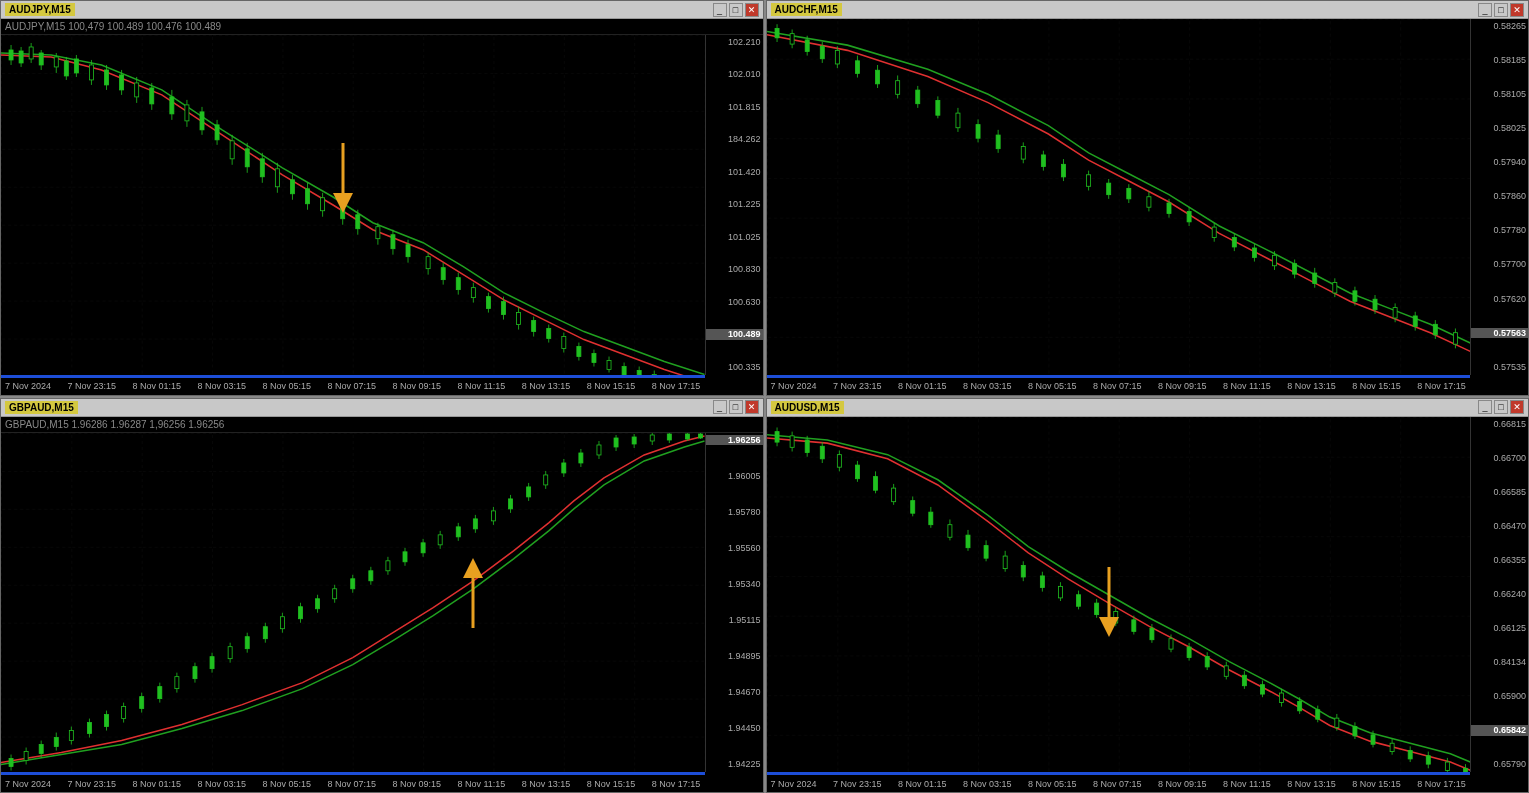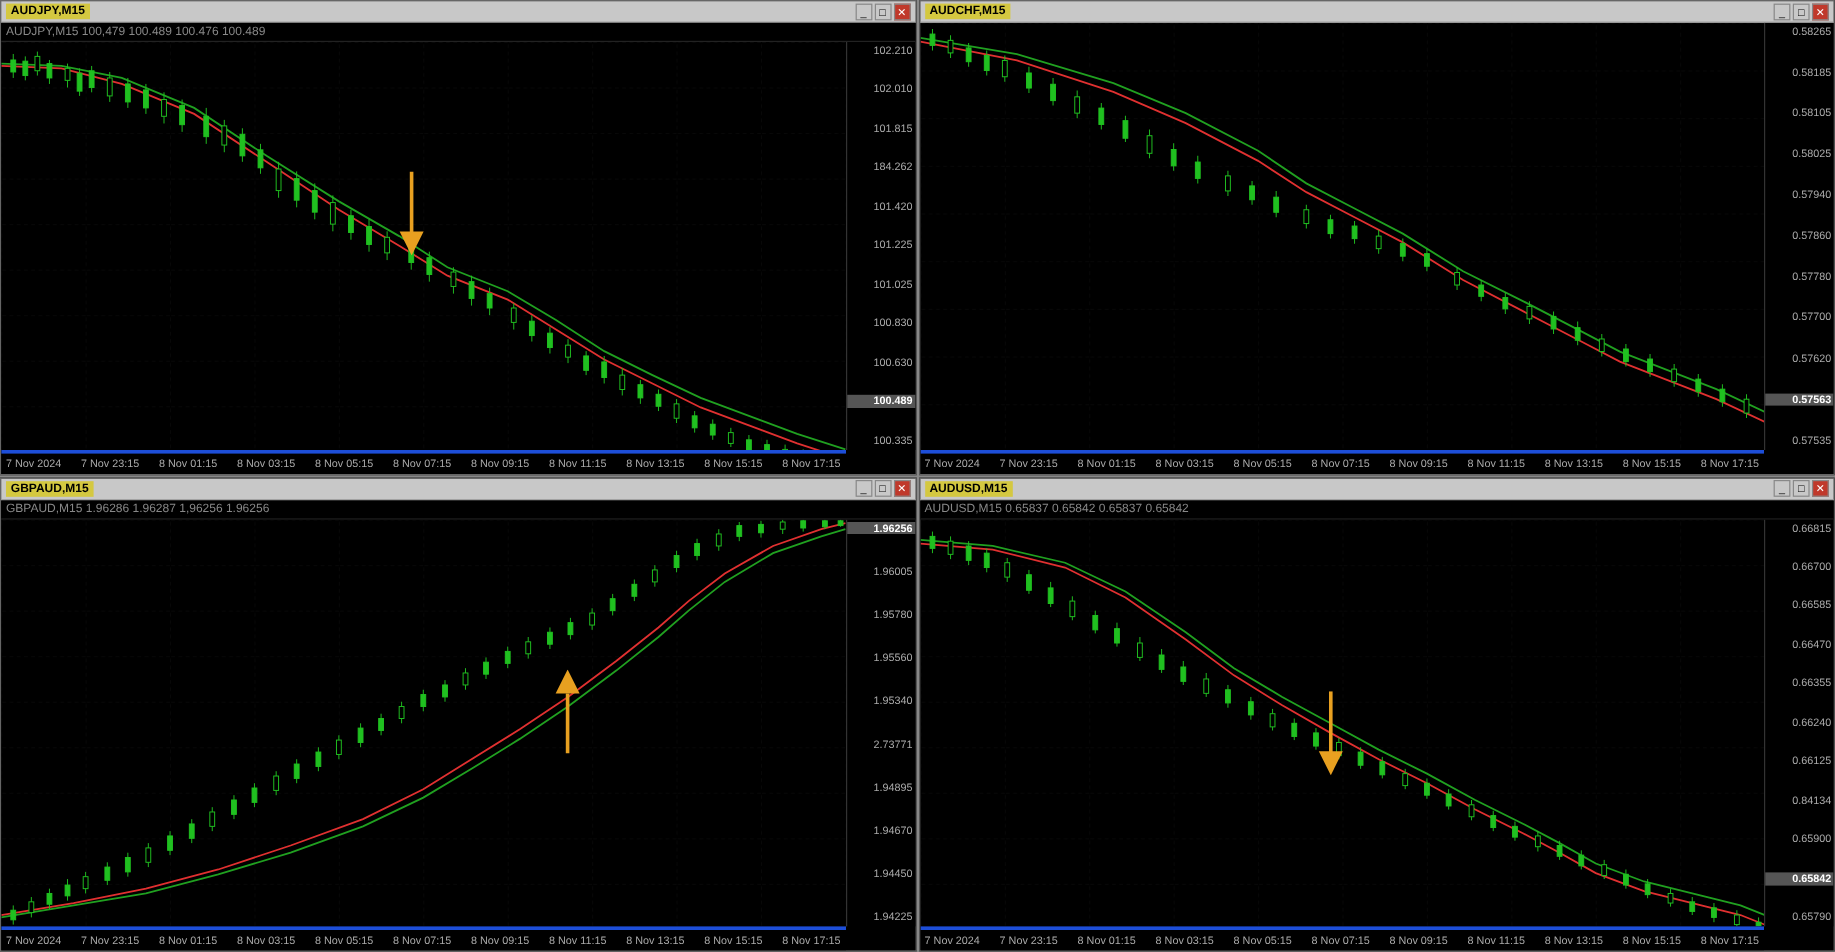--- a/index.html
+++ b/index.html
@@ -542,21 +542,21 @@
           <line x1="696" y1="0" x2="696" y2="6"></line>
             <rect x="694" y="1" width="4" height="4" fill="#20c020"></rect>
         </g>
       </svg>
       <div class="price-scale">
         <div class="price-label current">1.96256</div>
         <div class="price-label">1.96005</div>
         <div class="price-label">1.95780</div>
         <div class="price-label">1.95560</div>
         <div class="price-label">1.95340</div>
-        <div class="price-label">2.73771</div>
+        <div class="price-label">1.95115</div>
         <div class="price-label">1.94895</div>
         <div class="price-label">1.94670</div>
         <div class="price-label">1.94450</div>
         <div class="price-label">1.94225</div>
       </div>
       <div class="time-scale">
         <span class="time-label">7 Nov 2024</span>
         <span class="time-label">7 Nov 23:15</span>
         <span class="time-label">8 Nov 01:15</span>
         <span class="time-label">8 Nov 03:15</span>
@@ -581,23 +581,20 @@
   <div class="chart-window">
     <div class="title-bar">
       <div class="title-bar-left">
         <div class="title-badge">AUDUSD,M15</div>
       </div>
       <div class="title-controls">
         <div class="title-btn">_</div>
         <div class="title-btn">□</div>
         <div class="title-btn close">✕</div>
       </div>
-    </div>
-    <div class="chart-header">
-      <span class="symbol">AUDUSD,M15  0.65837 0.65842 0.65837 0.65842</span>
     </div>
     <div class="chart-area">
       <svg class="chart-svg" viewBox="0 0 700 340" preserveAspectRatio="none">
         <rect width="700" height="340" fill="#000"></rect>
         <rect width="700" height="340" fill="url(#grid0)"></rect>
         <polyline points="0,20 60,25 120,40 170,65 220,100 260,130 300,155 340,178 380,200 420,220 460,242 500,262 530,278 560,295 600,310 640,320 680,330 700,338" fill="none" stroke="#e03030" stroke-width="1.5"></polyline>
         <polyline points="0,17 60,22 120,36 170,60 220,94 260,124 300,148 340,170 380,192 420,212 460,234 500,254 530,270 560,287 600,302 640,312 680,322 700,330" fill="none" stroke="#20a020" stroke-width="1.5"></polyline>
         <g stroke="#20c020" stroke-width="0.8">
           <line x1="10" y1="10" x2="10" y2="28"></line>
             <rect x="8" y="14" width="4" height="10" fill="#20c020"></rect>

